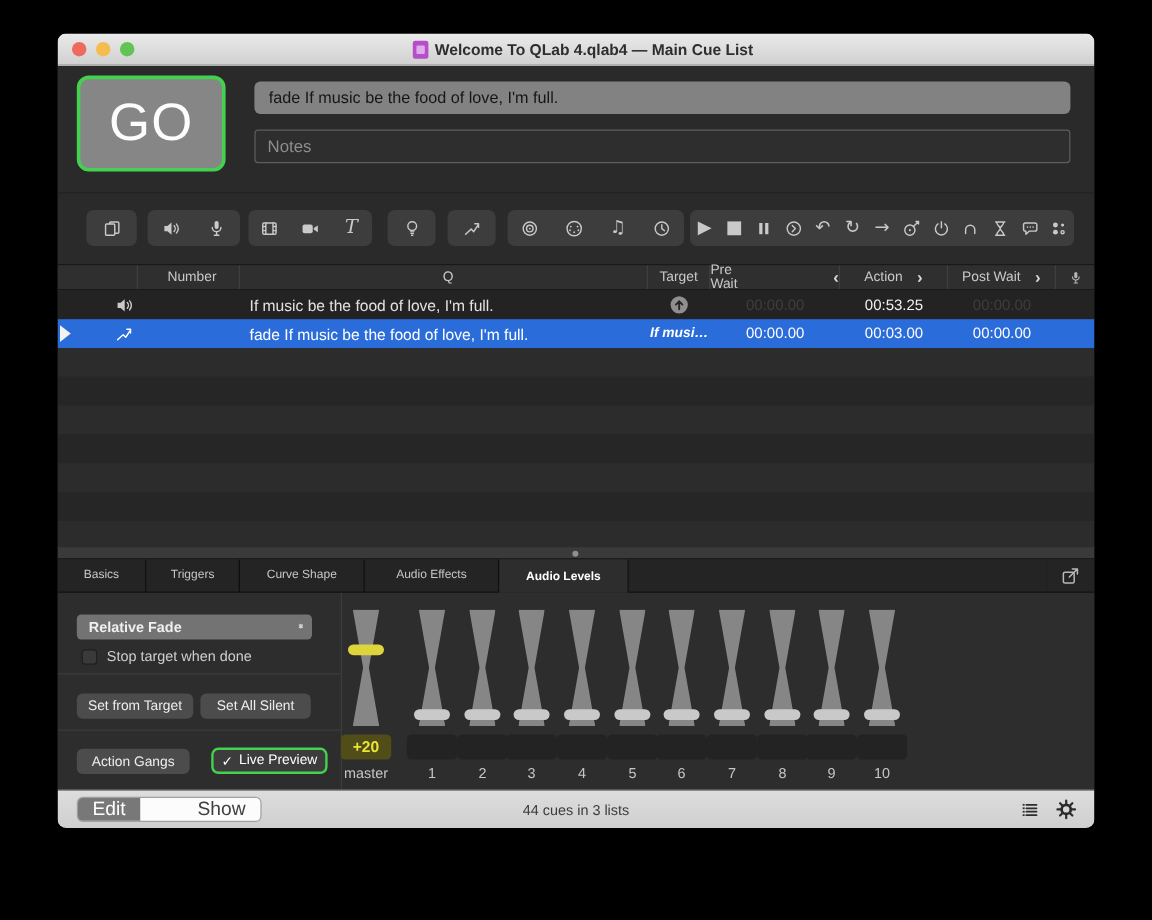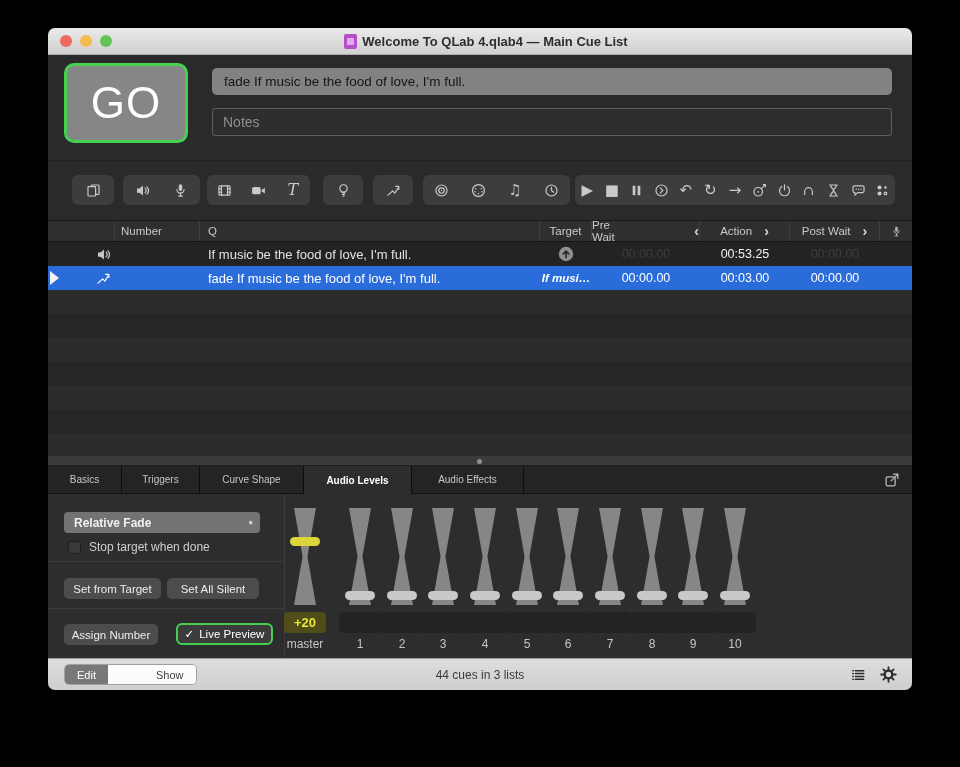--- a/index.html
+++ b/index.html
@@ -43,21 +43,21 @@
   .tbtn { display: flex; align-items: center; justify-content: center;
     width: 30px; height: 30px; color: #c9c9c9; }
   .tbtn .glyph { font-size: 15px; line-height: 1; font-family: "DejaVu Sans", sans-serif; }
   .tbtn .glyph-text { font-family: "DejaVu Serif", serif; font-style: italic; font-size: 16px; }
   .icon svg { display: block; }
 
   
   .table-header { height: 22px; background: #2f2f2f; display: flex;
     border-top: 1px solid #191919; border-bottom: 1px solid #151515;
     font-size: 11.5px; color: #c9c9c9; }
-  .hcell { display: flex; align-items: center; border-right: 1px solid rgba(255,255,255,.08); }
+  .hcell { display: flex; align-items: center; border-right: 1px solid rgba(255,255,255,.08); justify-content: center; }
   .hcell:last-child { border-right: none; }
   .chev { font-weight: 700; font-size: 14px; line-height: 1; margin-left: 12px; color: #d8d8d8; }
   .rows { }
   .crow { height: 24px; display: flex; font-size: 13px; color: #e2e2e2; position: relative; }
   .crow.row-normal { background: #232323; }
   .crow.selected { background: #2b6cdb; color: #fff; }
   .ccell { display: flex; align-items: center; }
   .time { font-size: 12.5px; justify-content: center; }
   .crow.row-normal .time.dim { color: #3e3e3e; }
   .crow.row-normal .time.bright { color: #f2f2f2; }
@@ -112,21 +112,21 @@
     border-radius: 4px; background: #232323; display: flex; align-items: center; justify-content: center; }
   .valbox.master { background: #514d18; color: #e9e436; font-weight: 700; font-size: 13px; }
   .flabel { position: absolute; left: 0; top: 143px; width: 100%; text-align: center;
     color: #c6c6c6; font-size: 12px; }
 
   
   .statusbar { height: 32px; background: linear-gradient(#dddddd, #cfcfcf);
     border-top: 1px solid #9b9b9b; position: relative; }
   .segmented { position: absolute; left: 16px; top: 5px; height: 21px; display: flex;
     border-radius: 5px; overflow: hidden; border: 1px solid #a0a0a0; }
-  .seg { display: flex; align-items: center; justify-content: center; font-size: 11px; padding: 0 12px; }
+  .seg { display: flex; align-items: center; justify-content: center; font-size: 16px; padding: 0 12px; }
   .seg.on { background: #787878; color: #fff; }
   .seg.off { background: #fcfcfc; color: #404040; padding-left: 48px; }
   .statustext { position: absolute; left: 0; right: 0; top: 0; height: 31px;
     display: flex; align-items: center; justify-content: center; font-size: 12px; color: #3b3b3b; }
   .sb-icons { position: absolute; right: 14px; top: 0; height: 31px; display: flex;
     align-items: center; gap: 12px; color: #2c2c2c; }
 </style>
 </head>
 <body>
 
@@ -432,22 +432,22 @@
     </div>
 
   <div class="splitter">
     <div class="grip"></div>
   </div>
 
   <div class="tabbar" id="tabbar">
       <div class="tab" style="width: 74px;">Basics</div>
       <div class="tab" style="width: 78px;">Triggers</div>
       <div class="tab" style="width: 104px;">Curve Shape</div>
+      <div class="tab" style="width: 112px;">Audio Effects</div>
       <div class="tab active" style="width: 108px;">Audio Levels</div>
-      <div class="tab" style="width: 112px;">Audio Effects</div>
       <div class="tab-spacer"></div>
       <div class="popout">
         <span class="icon">
           <svg width="18" height="18" viewBox="0 0 20 20" fill="none" stroke="currentColor" stroke-width="1.4" stroke-linecap="round" stroke-linejoin="round">
             <rect x="3.5" y="6.5" width="10" height="10" rx="1.5"></rect>
             <path d="M9 11l7-7M11.8 3.5h4.7v4.7"></path>
           </svg>
         </span>
       </div>
     </div>
@@ -466,21 +466,21 @@
       </div>
 
       <div class="checkrow">
         <div class="checkbox"></div>
         <div class="checklabel">Stop target when done</div>
       </div>
 
       <div class="ibtn" style="left:16px; top:84px; width:97px">Set from Target</div>
       <div class="ibtn" style="left:119px; top:84px; width:92px">Set All Silent</div>
 
-      <div class="ibtn" style="left:16px; top:130px; width:94px">Assign Number</div>
+      <div class="ibtn" style="left:16px; top:130px; width:94px">Action Gangs</div>
       <div class="live-preview" style="left:128px; top:129px; width:97px">
         <span id="lp-check">✓</span>
         <span>Live Preview</span>
       </div>
     </div>
     <div id="faders">
         <div class="fader" style="left: 235px;">
           <div class="track"></div>
           <div class="handle master"></div>
           <div class="valbox master">+20</div>

